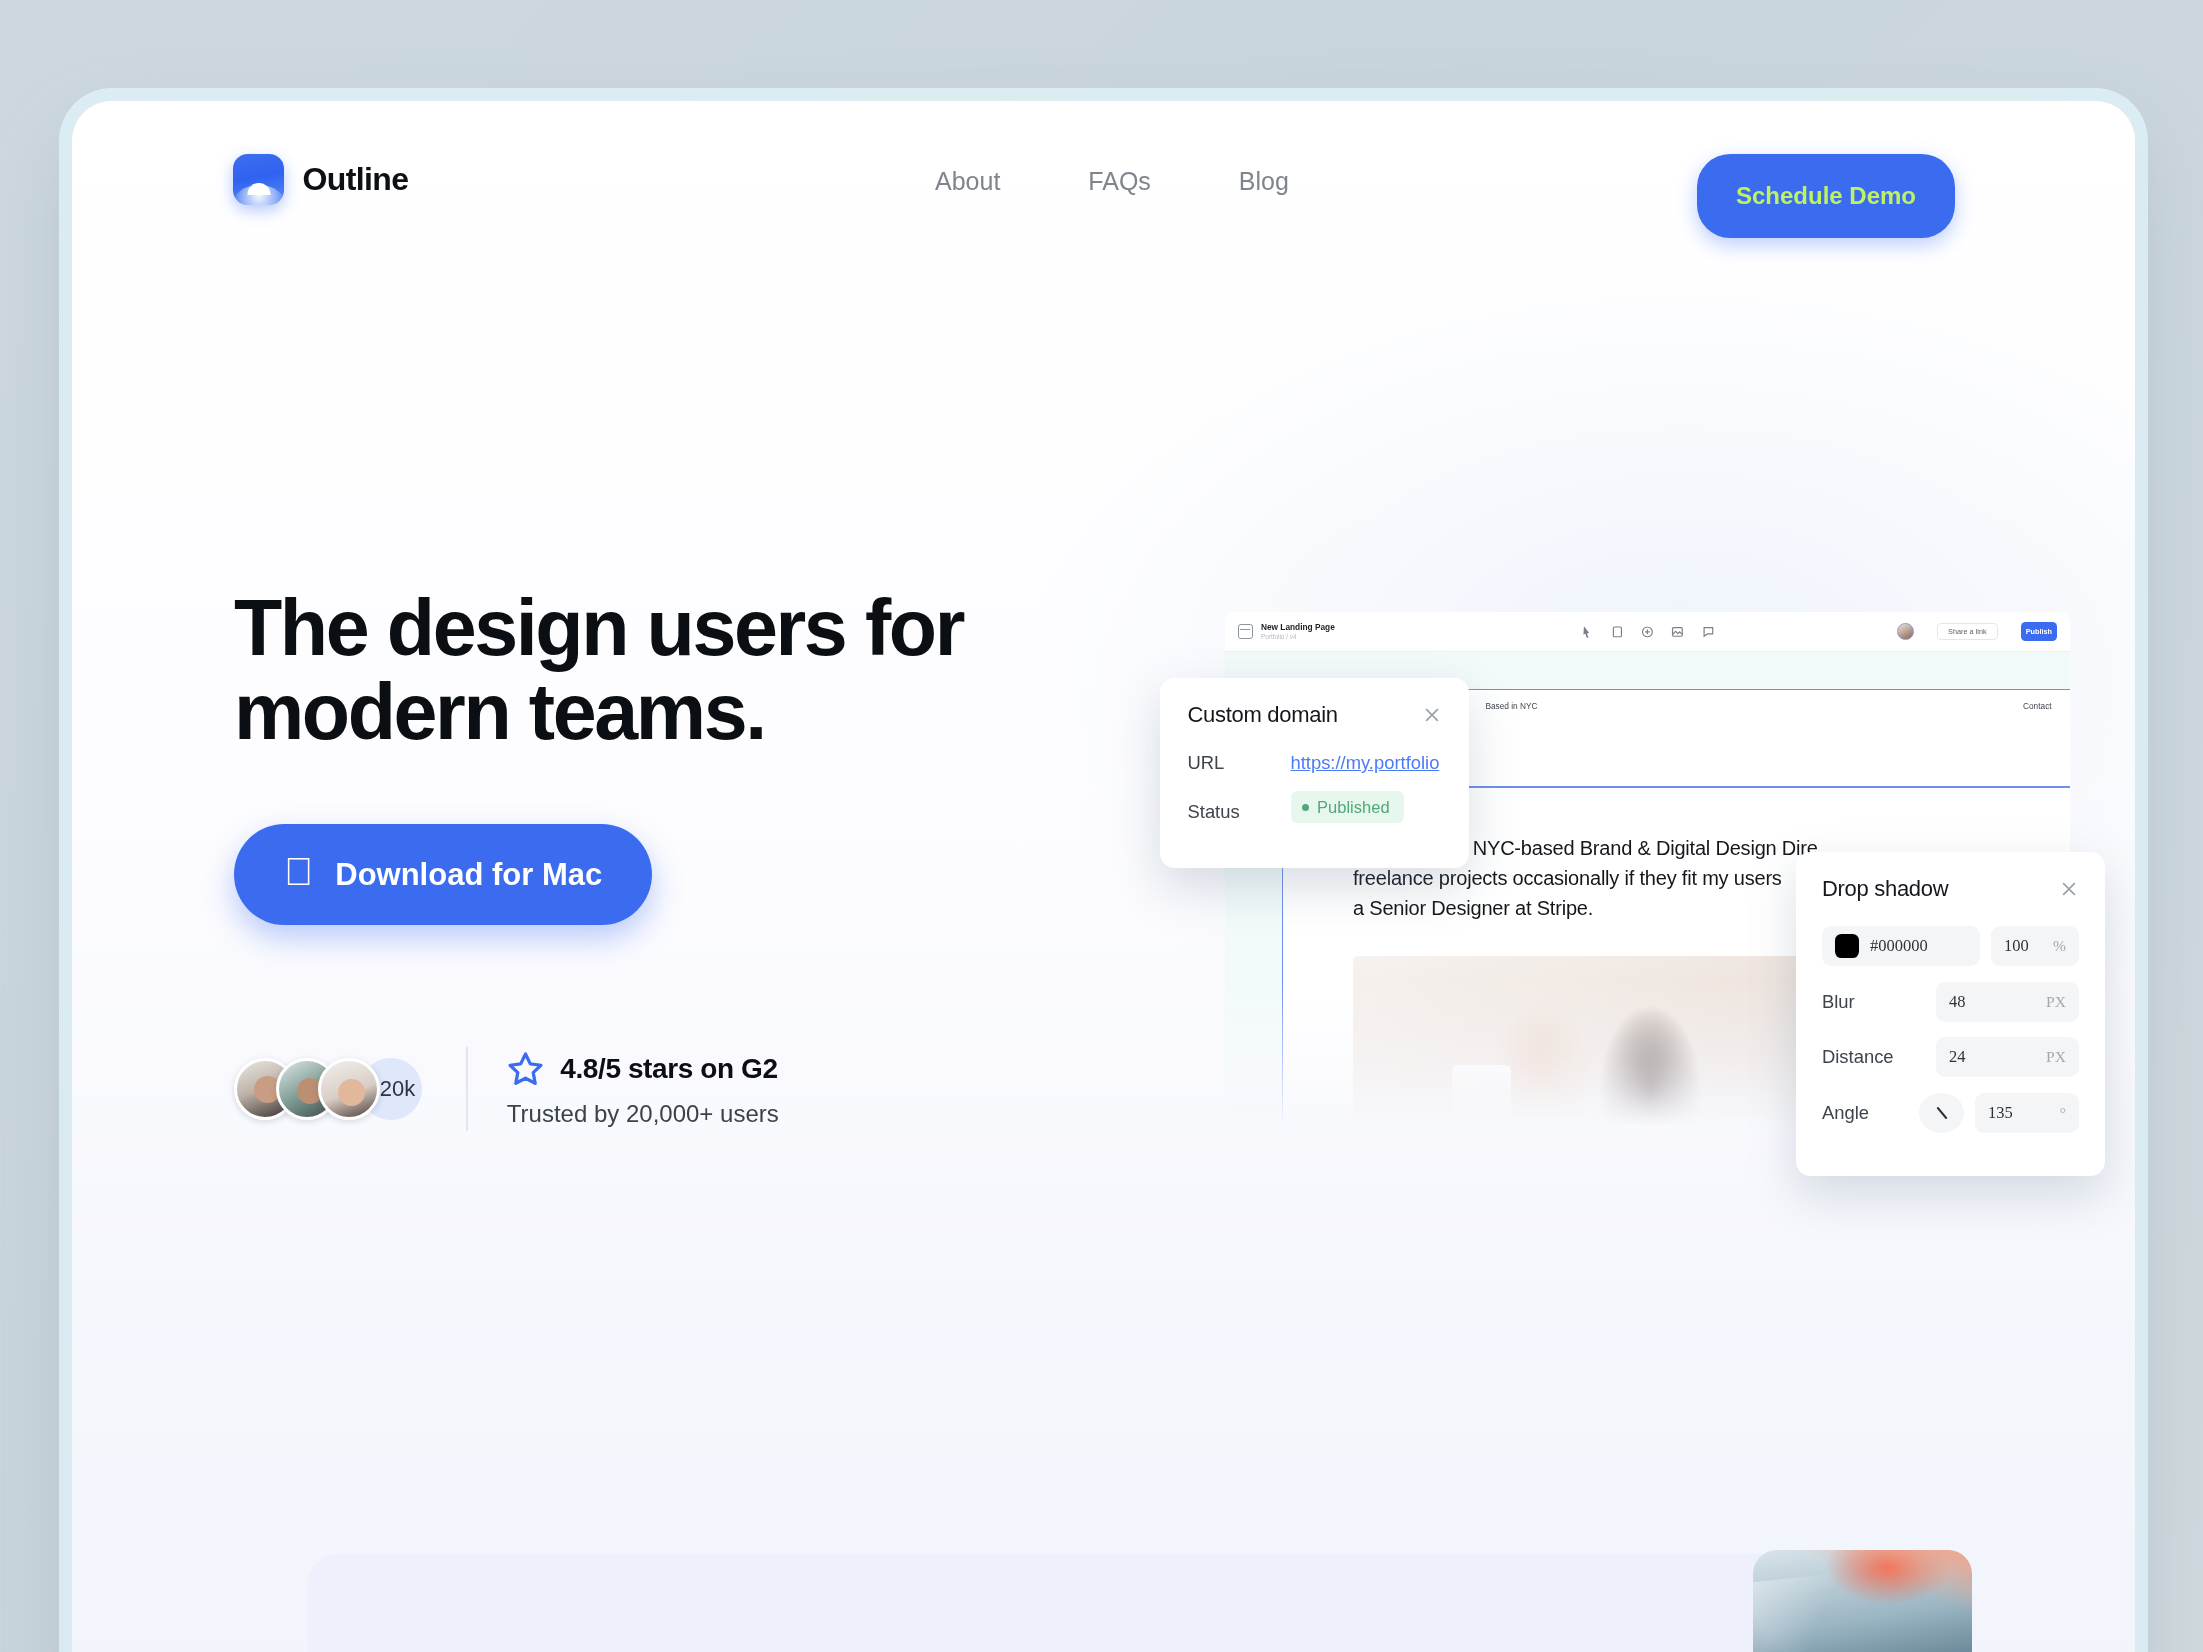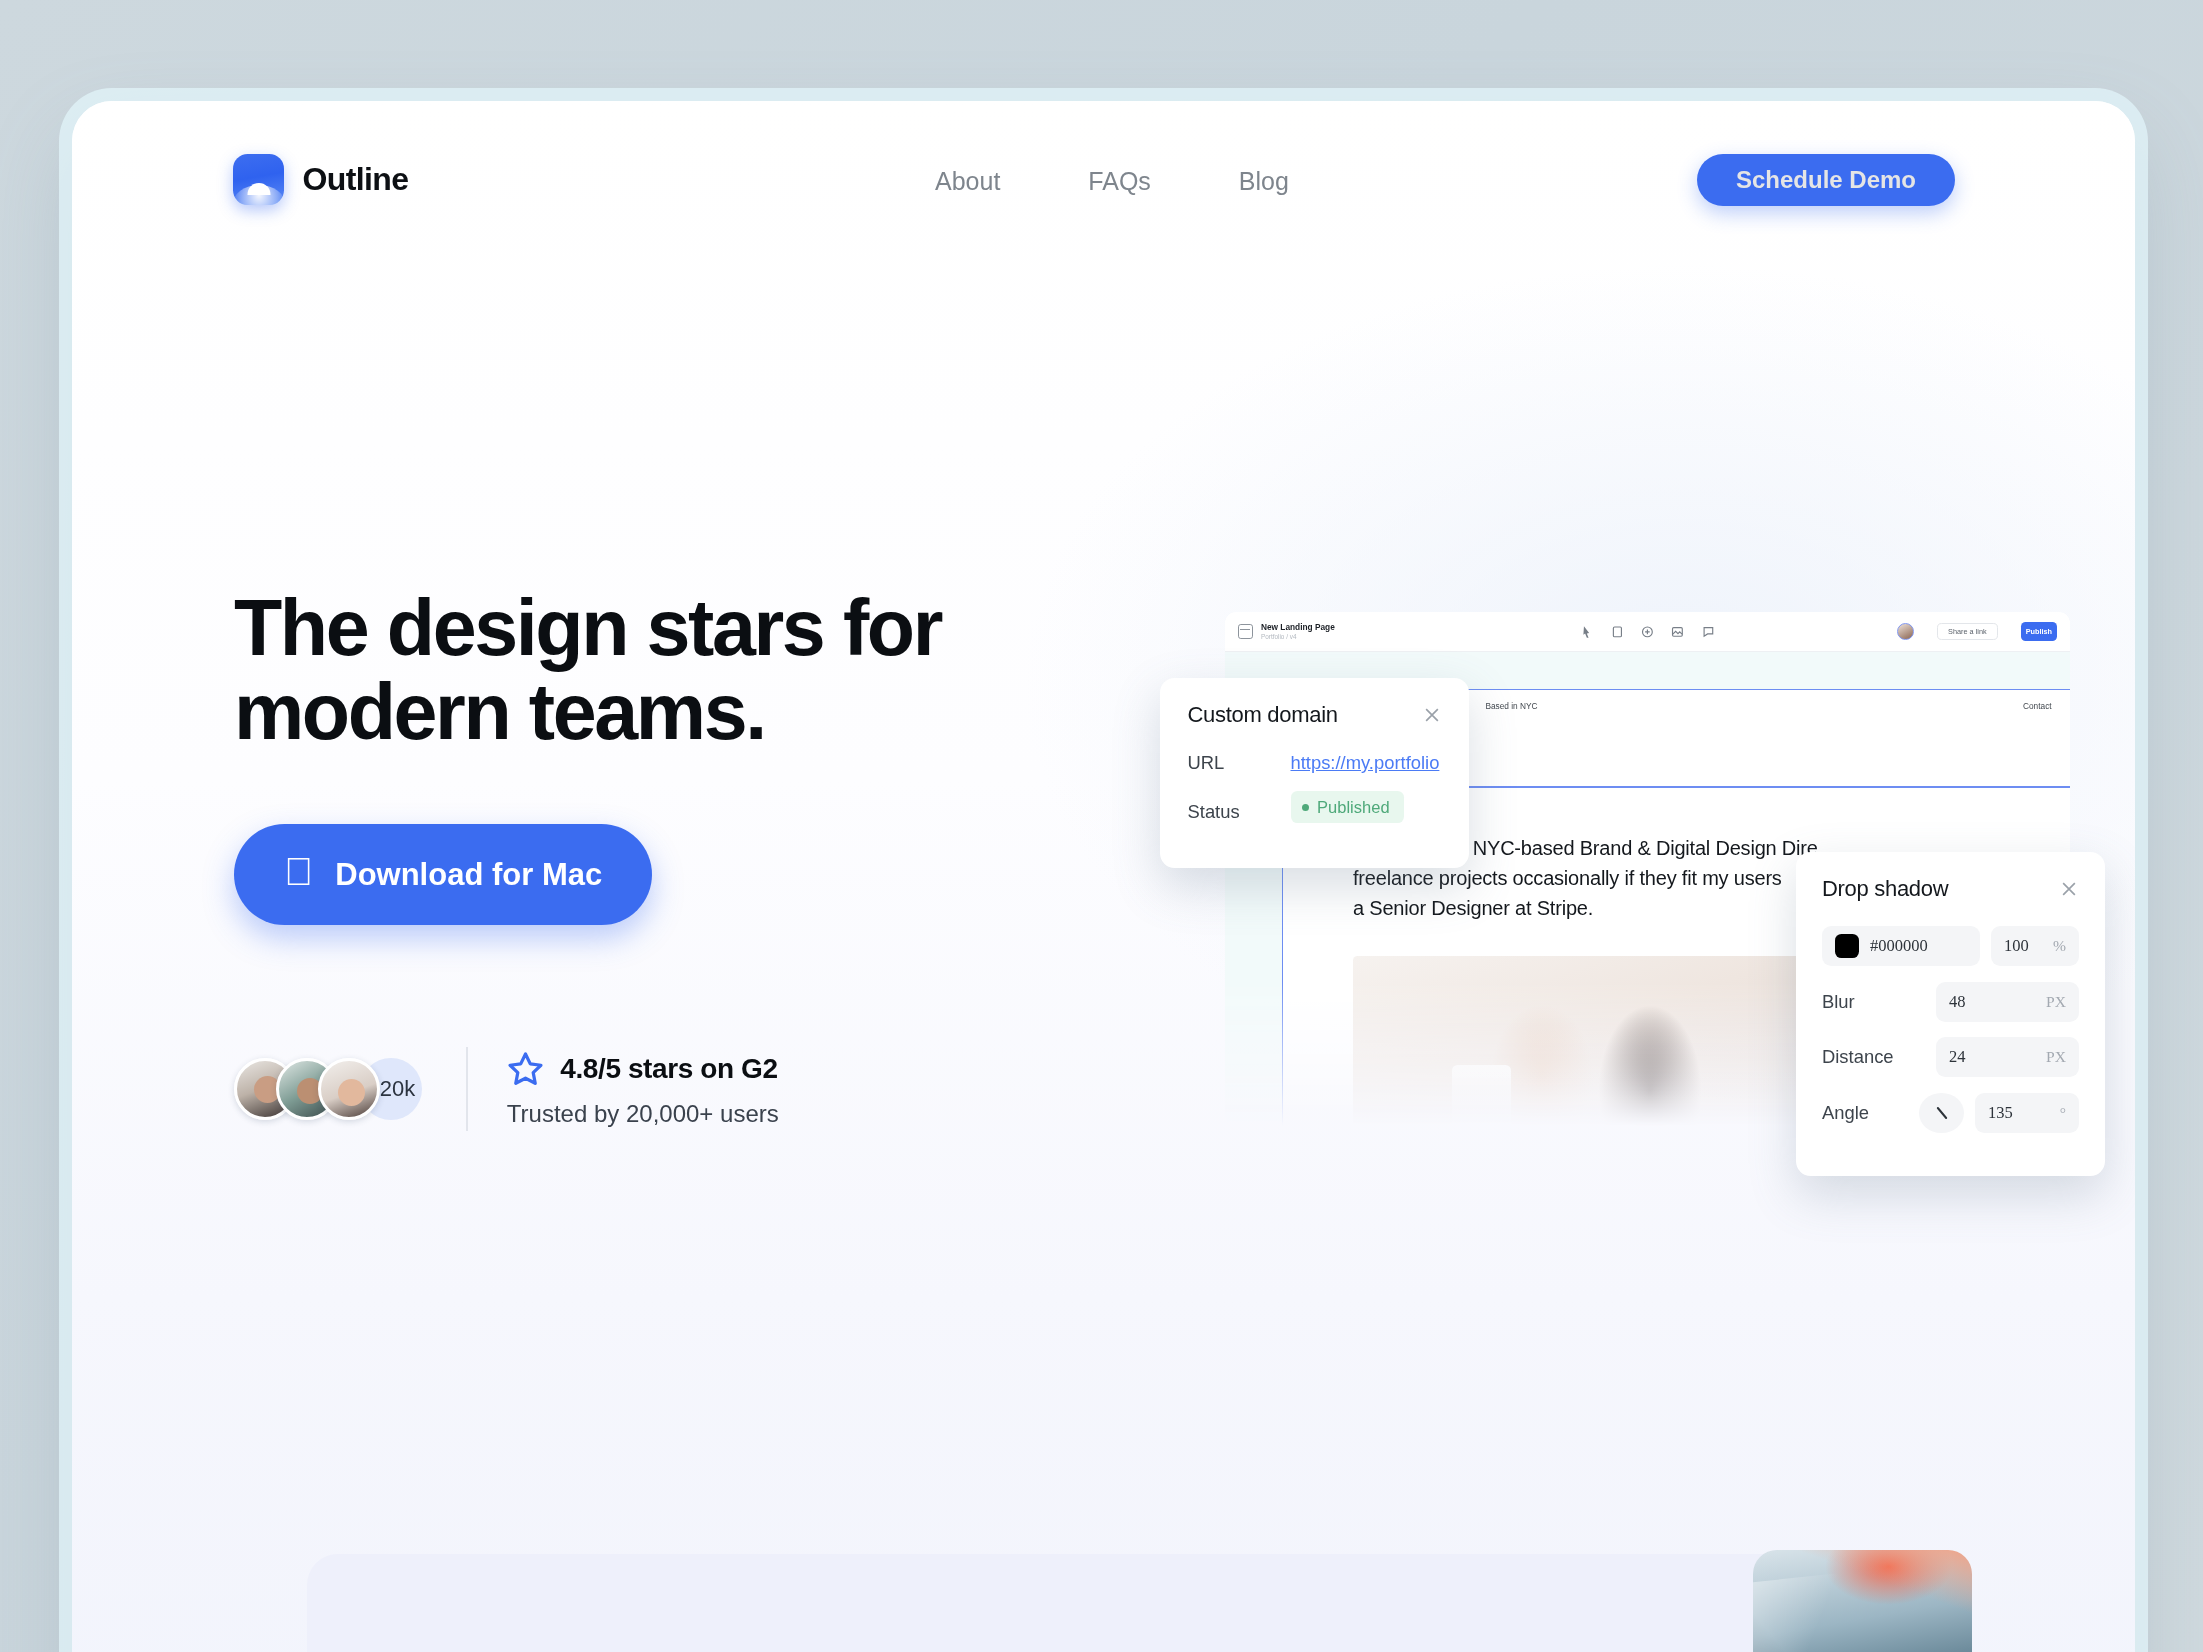--- a/index.html
+++ b/index.html
@@ -46,22 +46,22 @@
     width:53px; height:40px; border-radius:50%;
     background:radial-gradient(ellipse at 50% 25%, rgba(255,255,255,.95) 0%, rgba(255,255,255,.35) 48%, rgba(255,255,255,0) 72%);
   }
   .brand-name{ font-size:32px; font-weight:bold; color:#0d1014; letter-spacing:-0.6px; }
 
   .nav{ position:absolute; left:863px; top:66px; display:flex; gap:88px; }
   .nav a{ font-size:25px; color:#7e858d; text-decoration:none; font-weight:500; }
 
   .demo-btn{
     position:absolute; right:180px; top:53px;
-    height:52px; padding:0 39px; border:none; border-radius:33px;
-    background:#3b6cf0; color:#e5e5e5; font-size:24px; font-weight:bold;
+    height:84px; padding:0 39px; border:none; border-radius:33px;
+    background:#3b6cf0; color:#bef264; font-size:24px; font-weight:bold;
     font-family:inherit; cursor:pointer;
     box-shadow:0 7.3px 20px rgba(59,108,240,.33);
     display:flex; align-items:center;
   }
 
   
   .hero-title{
     position:absolute; left:162px; top:485px; width:826px;
     font-size:79px; line-height:1.06; font-weight:bold;
     color:#0b0e12; letter-spacing:-2.4px;
@@ -234,21 +234,21 @@
       <nav class="nav">
         <a href="#">About</a>
         <a href="#">FAQs</a>
         <a href="#">Blog</a>
       </nav>
 
       <button class="demo-btn">Schedule Demo</button>
     </div>
 
     <h1 class="hero-title">
-      <span>The design stars for</span><br>
+      <span>The design users for</span><br>
       <span>modern teams.</span>
     </h1>
 
     <button class="dl-btn">
       <span class="apple-glyph"></span>
       <span>Download for Mac</span>
     </button>
 
     <div class="social">
       <div class="avatars">

